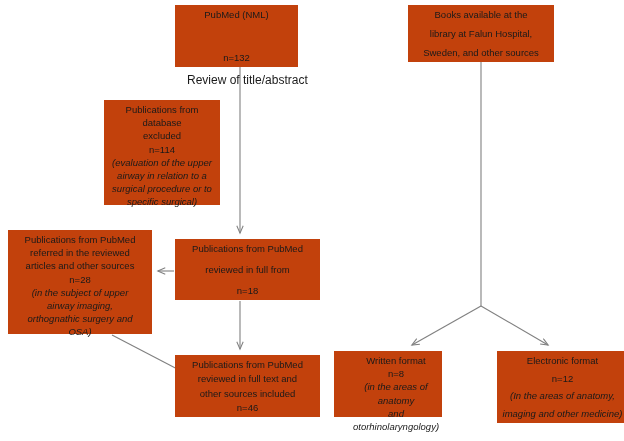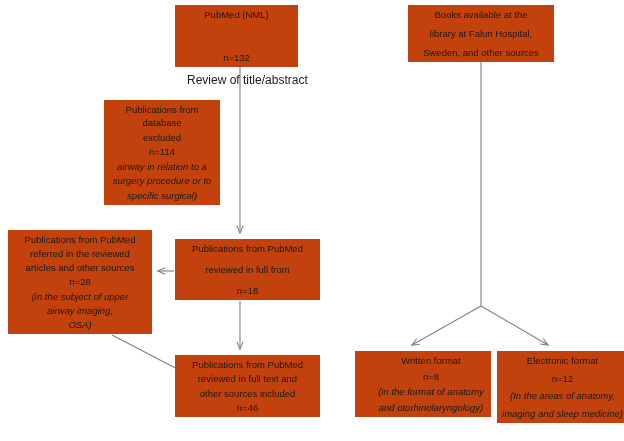--- a/index.html
+++ b/index.html
@@ -58,21 +58,21 @@
     z-index: 1;
     overflow: visible;
   }
   
   #box-pubmed      { left: 175px; top: 5px;   width: 123px; height: 62px; }
   #box-excluded    { left: 104px; top: 100px; width: 116px; height: 105px; }
   #box-referred    { left: 8px;   top: 230px; width: 144px; height: 104px; }
   #box-fulltext    { left: 175px; top: 239px; width: 145px; height: 61px; }
   #box-included    { left: 175px; top: 355px; width: 145px; height: 62px; }
   #box-books       { left: 408px; top: 5px;   width: 146px; height: 57px; }
-  #box-written     { left: 355px; top: 351px; width: 136px; height: 66px; padding-left: 20px; }
+  #box-written     { left: 334px; top: 351px; width: 108px; height: 66px; padding-left: 20px; }
   #box-electronic  { left: 497px; top: 351px; width: 131px; height: 72px; }
 </style>
 </head>
 <body>
 
 <div id="canvas">
 
   <svg class="arrows" viewBox="0 0 624 441" xmlns="http://www.w3.org/2000/svg">
     <defs>
       <marker id="ah" markerWidth="9" markerHeight="9" refX="7.2" refY="3.2" orient="auto" markerUnits="strokeWidth">
@@ -97,32 +97,34 @@
 
   <div class="box" id="box-pubmed">
     <span class="line">PubMed (NML)</span>
     <span class="line">n=132</span>
   </div>
 
   <div class="box" id="box-excluded">
     <span class="line">Publications from database</span>
     <span class="line">excluded</span>
     <span class="line">n=114</span>
+    <span class="line ital">(evaluation of the upper</span>
     <span class="line ital">airway in relation to a</span>
-    <span class="line ital">surgery procedure or to</span>
+    <span class="line ital">surgical procedure or to</span>
     <span class="line ital">specific surgical)</span>
   </div>
 
   <div class="box" id="box-referred">
     <span class="line">Publications from PubMed</span>
     <span class="line">referred in the reviewed</span>
     <span class="line">articles and other sources</span>
     <span class="line">n=28</span>
     <span class="line ital">(in the subject of upper</span>
     <span class="line ital">airway imaging,</span>
+    <span class="line ital">orthognathic surgery and</span>
     <span class="line ital">OSA)</span>
   </div>
 
   <div class="box" id="box-fulltext">
     <span class="line">Publications from PubMed</span>
     <span class="line">reviewed in full from</span>
     <span class="line">n=18</span>
   </div>
 
   <div class="box" id="box-included">
@@ -134,24 +136,24 @@
 
   <div class="box" id="box-books">
     <span class="line">Books available at the</span>
     <span class="line">library at Falun Hospital,</span>
     <span class="line">Sweden, and other sources</span>
   </div>
 
   <div class="box" id="box-written">
     <span class="line">Written format</span>
     <span class="line">n=8</span>
-    <span class="line ital">(in the format of anatomy</span>
+    <span class="line ital">(in the areas of anatomy</span>
     <span class="line ital">and otorhinolaryngology)</span>
   </div>
 
   <div class="box" id="box-electronic">
     <span class="line">Electronic format</span>
     <span class="line">n=12</span>
     <span class="line ital">(In the areas of anatomy,</span>
-    <span class="line ital">imaging and sleep medicine)</span>
+    <span class="line ital">imaging and other medicine)</span>
   </div>
 
 </div>
 
 </body></html>

